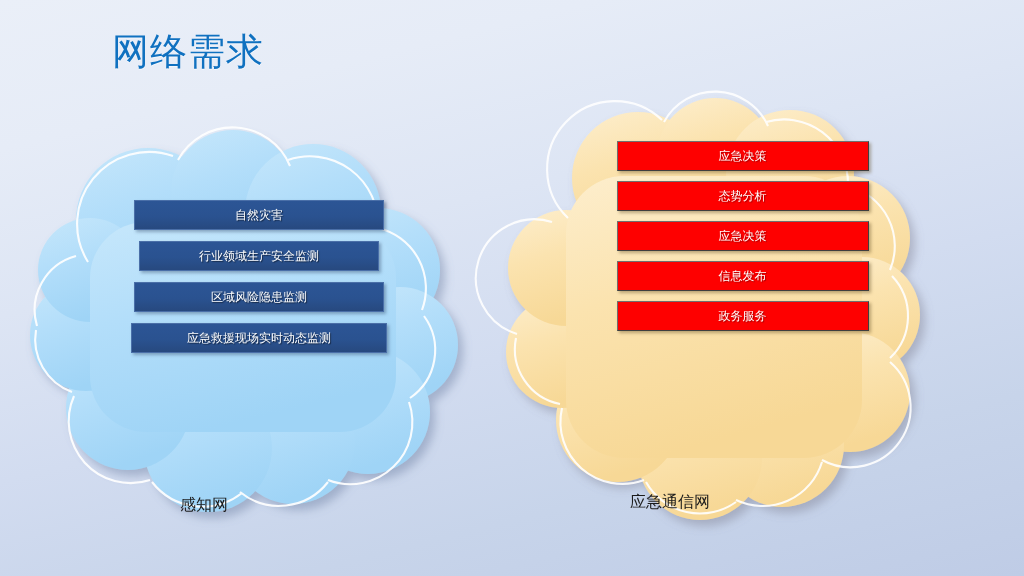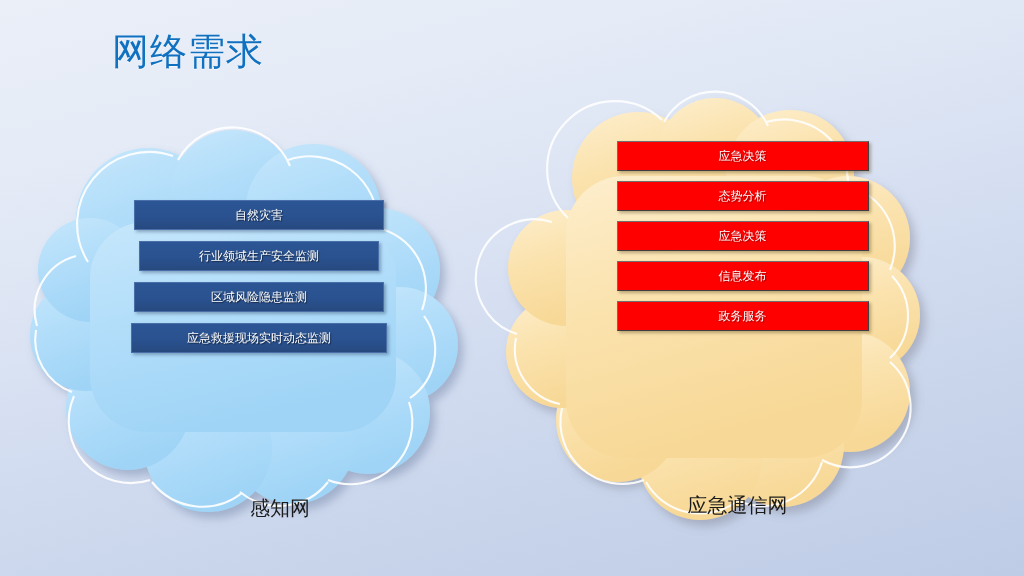--- a/index.html
+++ b/index.html
@@ -96,24 +96,23 @@
   .w2 { width: 250px; }
   .w3 { width: 240px; }
   .w4 { width: 250px; }
   .w5 { width: 256px; }
 
   .rw { width: 252px; }
 
   
   .cloud-caption {
     position: absolute;
-    font-size: 20px;
+    font-size: 16px;
     color: #1b1b1b;
     white-space: nowrap;
-    text-align: center;
   }
   #caption-left  { left: 180px; top: 495px; width: 200px; }
   #caption-right { left: 630px; top: 492px; width: 215px; }
 </style>
 </head>
 <body>
 
 <div id="slide">
 
   <div id="title">网络需求</div>

